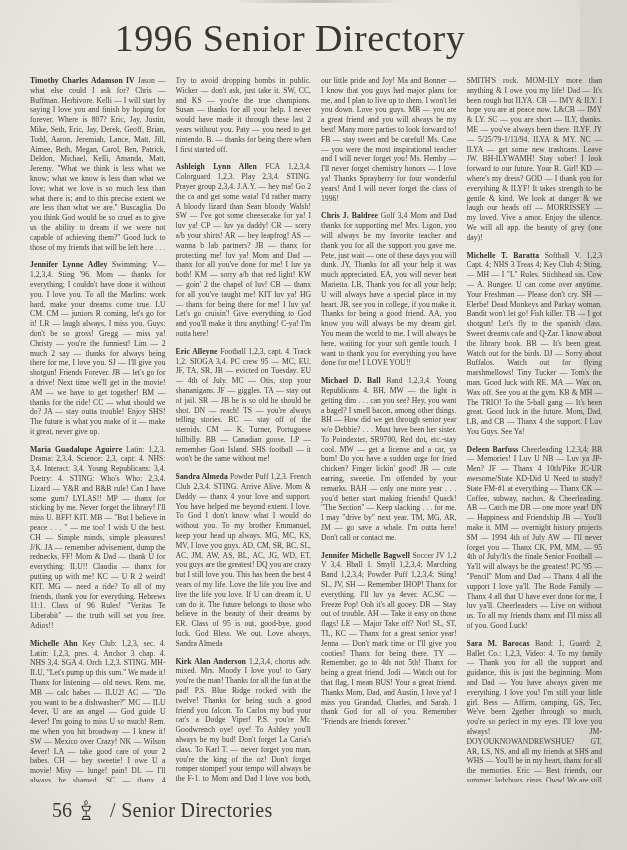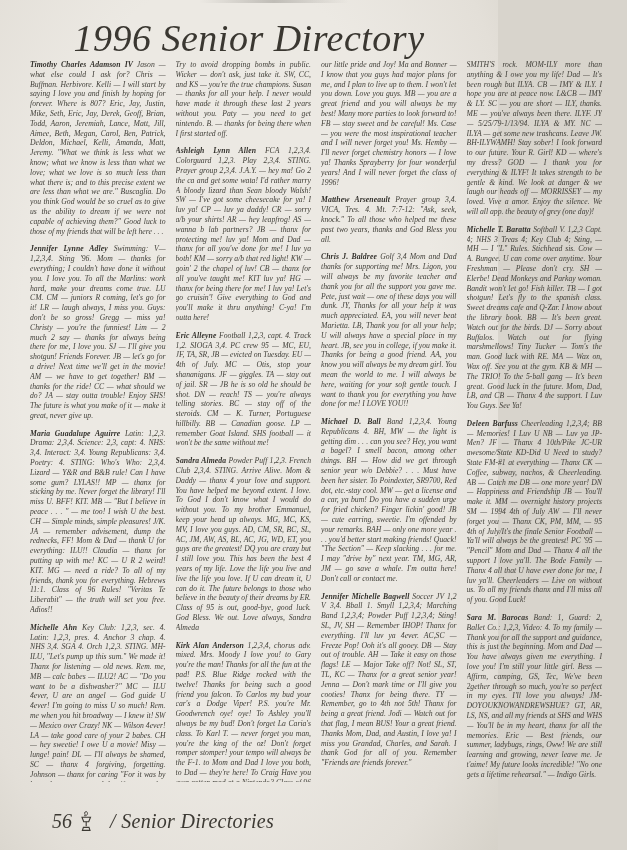--- a/index.html
+++ b/index.html
@@ -4,25 +4,24 @@
 <style>
   html, body { margin: 0; padding: 0; }
   body {
     width: 627px; height: 850px;
     font-family: "Liberation Serif", "DejaVu Serif", serif;
     background: #d8d4cc;
     overflow: hidden;
   }
   .page {
     position: relative;
-    width: 498px; height: 850px;
+    width: 580px; height: 850px;
     background: radial-gradient(ellipse at 46% 42%, #ece9e3 55%, #e3dfd8 82%, #d6d2c9 100%);
     color: #3d3a34;
     box-sizing: border-box;
-    font-style: italic;
   }
   .title {
     margin: 0;
     padding-top: 16px;
     text-align: center;
     font-size: 38px;
     font-weight: 400;
     letter-spacing: 0.5px;
     color: #3a3731;
   }
@@ -31,32 +30,33 @@
     left: 30px; top: 60px;
     width: 572px; height: 722px;
     display: flex;
     gap: 10px;
     overflow: hidden;
   }
   .col {
     width: 135.5px;
     flex: 0 0 135.5px;
     overflow: hidden;
+    margin-top: 16px;
   }
   .col p {
     margin: 0 0 8px 0;
     font-size: 7.7px;
     line-height: 9.8px;
     text-align: justify;
     color: #42403a;
   }
   .col p b { color: #33312c; letter-spacing: 0.1px; }
   .footer {
     position: absolute;
-    left: 52px; bottom: 17px;
+    left: 52px; bottom: 28px;
     display: flex;
     align-items: center;
     gap: 7px;
     font-size: 20px;
     color: #3c3933;
   }
   .torch { display: inline-flex; align-items: center; }
   .slash-label { letter-spacing: 0.3px; margin-left: 9px; }
   .scan-edge-top {
     position: absolute; top: 0; left: 0; width: 100%; height: 3px;
@@ -80,21 +80,20 @@
       </div>
     <div class="col">
         <p>Try to avoid dropping bombs in public. Wicker — don't ask, just take it. SW, CC, and KS — you're the true champions. Susan — thanks for all your help. I never would have made it through these last 2 years without you. Paty — you need to get nintendo. B. — thanks for being there when I first started off.</p>
         <p><b>Ashleigh Lynn Allen </b>FCA 1,2,3,4. Colorguard 1,2,3. Play 2,3,4. STING. Prayer group 2,3,4. J.A.Y. — hey ma! Go 2 the ca and get some wata! I'd rather marry A bloody lizard than Sean bloody Walsh! SW — I've got some cheesecake for ya! I luv ya! CP — luv ya daddy! CR — sorry a/b your shirts! AR — hey leapfrog! AS — wanna b lab partners? JB — thanx for protecting me! luv ya! Mom and Dad — thanx for all you've done for me! I luv ya both! KM — sorry a/b that red light! KW — goin' 2 the chapel of luv! CB — thanx for all you've taught me! KIT luv ya! HG — thanx for being there for me! I luv ya! Let's go cruisin'! Give everything to God and you'll make it thru anything! C-ya! I'm outta here!</p>
         <p><b>Eric Alleyne </b>Football 1,2,3, capt. 4. Track 1,2. SIOGA 3,4. PC crew 95 — MC, EU, JF, TA, SR, JB — evicted on Tuesday. EU — 4th of July. MC — Otis, stop your shananigans. JF — giggles. TA — stay out of jail. SR — JB he is so old he should be shot. DN — reach! TS — you're always telling stories. BC — stay off of the steroids. CM — K. Turner, Portuguese hillbilly. BB — Canadian goose. LP — remember Goat Island. SHS football — it won't be the same without me!</p>
         <p><b>Sandra Almeda </b>Powder Puff 1,2,3. French Club 2,3,4. STING. Arrive Alive. Mom &amp; Daddy — thanx 4 your love and support. You have helped me beyond extent. I love. To God I don't know what I would do without you. To my brother Emmanuel, keep your head up always. MG, MC, KS, MV, I love you guys. AD, CM, SR, BC, SL, AC, JM, AW, AS, BL, AC, JG, WD, ET, you guys are the greatest! DQ you are crazy but I still love you. This has been the best 4 years of my life. Love the life you live and live the life you love. If U can dream it, U can do it. The future belongs to those who believe in the beauty of their dreams by ER. Class of 95 is out, good-bye, good luck. God Bless. We out. Love always, Sandra Almeda</p>
         <p><b>Kirk Alan Anderson </b>1,2,3,4, chorus adv. mixed. Mrs. Moody I love you! to Gary you're the man! Thanks for all the fun at the pad! P.S. Blue Ridge rocked with the twelve! Thanks for being such a good friend you falcon. To Carlos my bud your car's a Dodge Viper! P.S. you're Mr. Goodwrench oye! oye! To Ashley you'll always be my bud! Don't forget La Caria's class. To Karl T. — never forget you man, you're the king of the oz! Don't forget romper stomper! your tempo will always be the F-1. to Mom and Dad I love you both, to Dad — they're here! To Craig Have you ever gotten mad at a Nintendo? Class of 96 rules! Later, Sprayberry!</p>
       </div>
     <div class="col">
         <p>our little pride and Joy! Ma and Bonner — I know that you guys had major plans for me, and I plan to live up to them. I won't let you down. Love you guys. MB — you are a great friend and you will always be my best! Many more parties to look forward to! FB — stay sweet and be careful! Ms. Case — you were the most inspirational teacher and I will never forget you! Ms. Hemby — I'll never forget chemistry honors — I love ya! Thanks Sprayberry for four wonderful years! And I will never forget the class of 1996!</p>
-        <p><b>Matthew Arseneault </b>Prayer group 3,4. VICA, Tres. 4. Mt. 7:7-12: "Ask, seek, knock." To all those who helped me these past two years, thanks and God Bless you all.</p>
         <p><b>Chris J. Baldree </b>Golf 3,4 Mom and Dad thanks for supporting me! Mrs. Ligon, you will always be my favorite teacher and thank you for all the support you gave me. Pete, just wait — one of these days you will dunk. JY, Thanks for all your help it was much appreciated. EA, you will never beat Marietta. LB, Thank you for all your help; U will always have a special place in my heart. JB, see you in college, if you make it. Thanks for being a good friend. AA, you know you will always be my dream girl. You mean the world to me. I will always be here, waiting for your soft gentle touch. I want to thank you for everything you have done for me! I LOVE YOU!!</p>
         <p><b>Michael D. Ball </b>Band 1,2,3,4. Young Republicans 4. BH, MW — the light is getting dim . . . can you see? Hey, you want a bagel? I smell bacon, among other things. BH — How did we get through senior year w/o Debbie? . . . Must have been her sister. To Poindexter, SR9700, Red dot, etc.-stay cool. MW — get a license and a car, ya bum! Do you have a sudden urge for fried chicken? Finger lickin' good! JB — cute earring, sweetie. I'm offended by your remarks. BAH — only one more year . . . you'd better start making friends! Quack! "The Section" — Keep slacking . . . for me. I may "drive by" next year. TM, MG, AR, JM — go save a whale. I'm outta here! Don't call or contact me.</p>
         <p><b>Jennifer Michelle Bagwell </b>Soccer JV 1,2 V 3,4. Bball 1. Smyll 1,2,3,4; Marching Band 1,2,3,4; Powder Puff 1,2,3,4; Sting! SL, JV, SH — Remember IHOP! Thanx for everything. I'll luv ya 4ever. AC,SC — Freeze Pop! Ooh it's all gooey. DB — Stay out of trouble. AH — Take it easy on those flags! LE — Major Take off? Not! SL, ST, TL, KC — Thanx for a great senior year! Jenna — Don't mark time or I'll give you cooties! Thanx for being there. TY — Remember, go to 4th not 5th! Thanx for being a great friend. Jodi — Watch out for that flag, I mean BUS! Your a great friend. Thanks Mom, Dad, and Austin, I love ya! I miss you Grandad, Charles, and Sarah. I thank God for all of you. Remember "Friends are friends forever."</p>
       </div>
     <div class="col">
         <p>SMITH'S rock. MOM-ILY more than anything &amp; I owe you my life! Dad — It's been rough but ILYA. CB — IMY &amp; ILY. I hope you are at peace now. L&amp;CB — IMY &amp; LY. SC — you are short — ILY, thanks. ME — you've always been there. ILYF. JY — 5/25/79-1/13/94. ILYA &amp; MY. NC — ILYA — get some new trashcans. Leave JW. BH-ILYWAMH! Stay sober! I look forward to our future. Your R. Girl! KD — where's my dress? GOD — I thank you for everything &amp; ILYF! It takes strength to be gentle &amp; kind. We look at danger &amp; we laugh our heads off — MORRISSEY — my loved. Vive a amor. Enjoy the silence. We will all app. the beauty of grey (one day)!</p>
         <p><b>Michelle T. Baratta </b>Softball V. 1,2,3 Capt. 4; NHS 3 Treas 4; Key Club 4; Sting, — MH — I "L" Rules. Stichhead sis. Cow — A. Bungee. U can come over anytime. Your Freshman — Please don't cry. SH — Elerbe! Dead Monkeys and Parkay woman. Bandit won't let go! Fish killer. TB — I got shotgun! Let's fly to the spanish class. Sweet dreams cafe and Q-Zar. I know about the library book. BB — It's been great. Watch out for the birds. DJ — Sorry about Buffalos. Watch out for flying marshmellows! Tiny Tucker — Tom's the man. Good luck with RE. MA — Wax on, Wax off. See you at the gym. KB &amp; MH — The TRIO! To the 5-ball gang — It's been great. Good luck in the future. Mom, Dad, LB, and CB — Thanx 4 the support. I Luv You Guys. See Ya!</p>
         <p><b>Deleen Barfuss </b>Cheerleading 1,2,3,4; BB — Memories! I Luv U NB — Luv ya JP-Men? JF — Thanx 4 10th/Pike JC-UR awesome/State KD-Did U Need to study? State FM-#1 at everything — Thanx CK — Coffee, subway, nachos, &amp; Cheerleading. AB — Catch me DB — one more year! DN — Happiness and Friendship JB — You'll make it. MM — overnight history projects SM — 1994 4th of July AW — I'll never forget you — Thanx CK, PM, MM, — 95 4th of July/It's the finale Senior Football — Ya'll will always be the greatest! PC '95 — "Pencil" Mom and Dad — Thanx 4 all the support I love ya'll. The Bode Family — Thanx 4 all that U have ever done for me, I luv ya'll. Cheerleaders — Live on without us. To all my friends thanx and I'll miss all of you. Good Luck!</p>
         <p><b>Sara M. Barocas </b>Band: 1, Guard: 2, Ballet Co.: 1,2,3, Video: 4. To my family — Thank you for all the support and guidance, this is just the beginning. Mom and Dad — You have always given me everything. I love you! I'm still your little girl. Bess — Affirm, camping, GS, Tec, We've been 2gether through so much, you're so perfect in my eyes. I'll love you always! JM-DOYOUKNOWANDREWSHUE? GT, AR, LS, NS, and all my friends at SHS and WHS — You'll be in my heart, thanx for all the memories. Eric — Best friends, our summer, ladybugs, rings, Oww! We are still learning and growing, never leave me. Je t'aime! My future looks incredible! "No one gets a lifetime rehearsal." — Indigo Girls.</p>
       </div>

